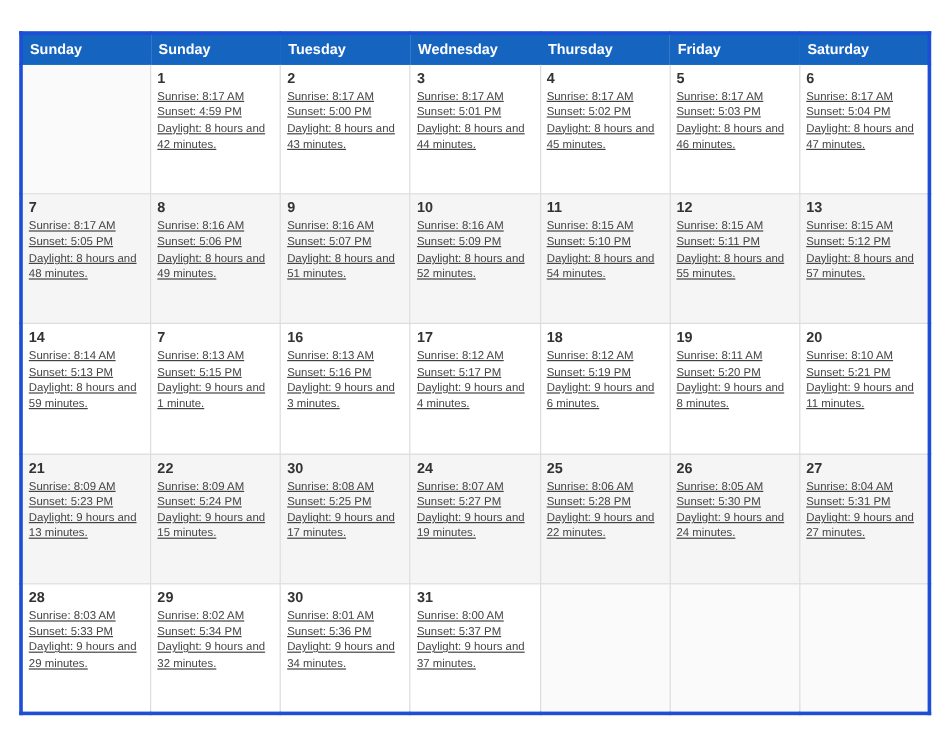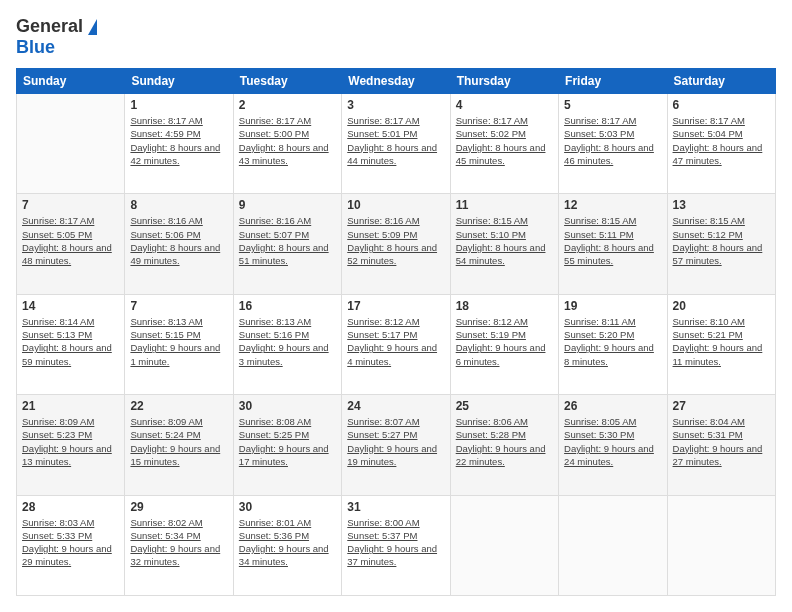--- a/index.html
+++ b/index.html
@@ -35,21 +35,21 @@
       font-size: 32px;
       font-weight: bold;
       color: #333;
     }
     .location {
       font-size: 14px;
       color: #555;
     }
     .calendar {
       flex: 1;
-      border: 1px solid #1d4ed8;
+      border: 3px solid #1d4ed8;
       border-collapse: collapse;
       width: 100%;
       table-layout: fixed;
       padding-left: 24px;
     }
     .calendar th {
       background-color: #1565c0;
       color: #fff;
       text-align: left;
       padding: 5px 6px;
@@ -96,27 +96,20 @@
       border-bottom: 16px solid #1565c0;
       display: inline-block;
       margin-left: 3px;
     }
   </style>
 </head>
 <body>
 
 <div class="page">
   <div class="header">
-    <div class="logo">
-      <div class="logo-wrapper">
-        <span style="font-size:18px;font-weight:bold;color:#333;">General</span>
-        <span class="logo-triangle"></span>
-      </div>
-      <span style="font-size:18px;font-weight:bold;color:#1565c0;margin-left:0;">Blue</span>
-    </div>
     <div class="title-block">
     </div>
   </div>
 
   <table class="calendar">
     <thead>
       <tr>
       <th>Sunday</th>
           <th>Sunday</th>
           <th>Tuesday</th>

